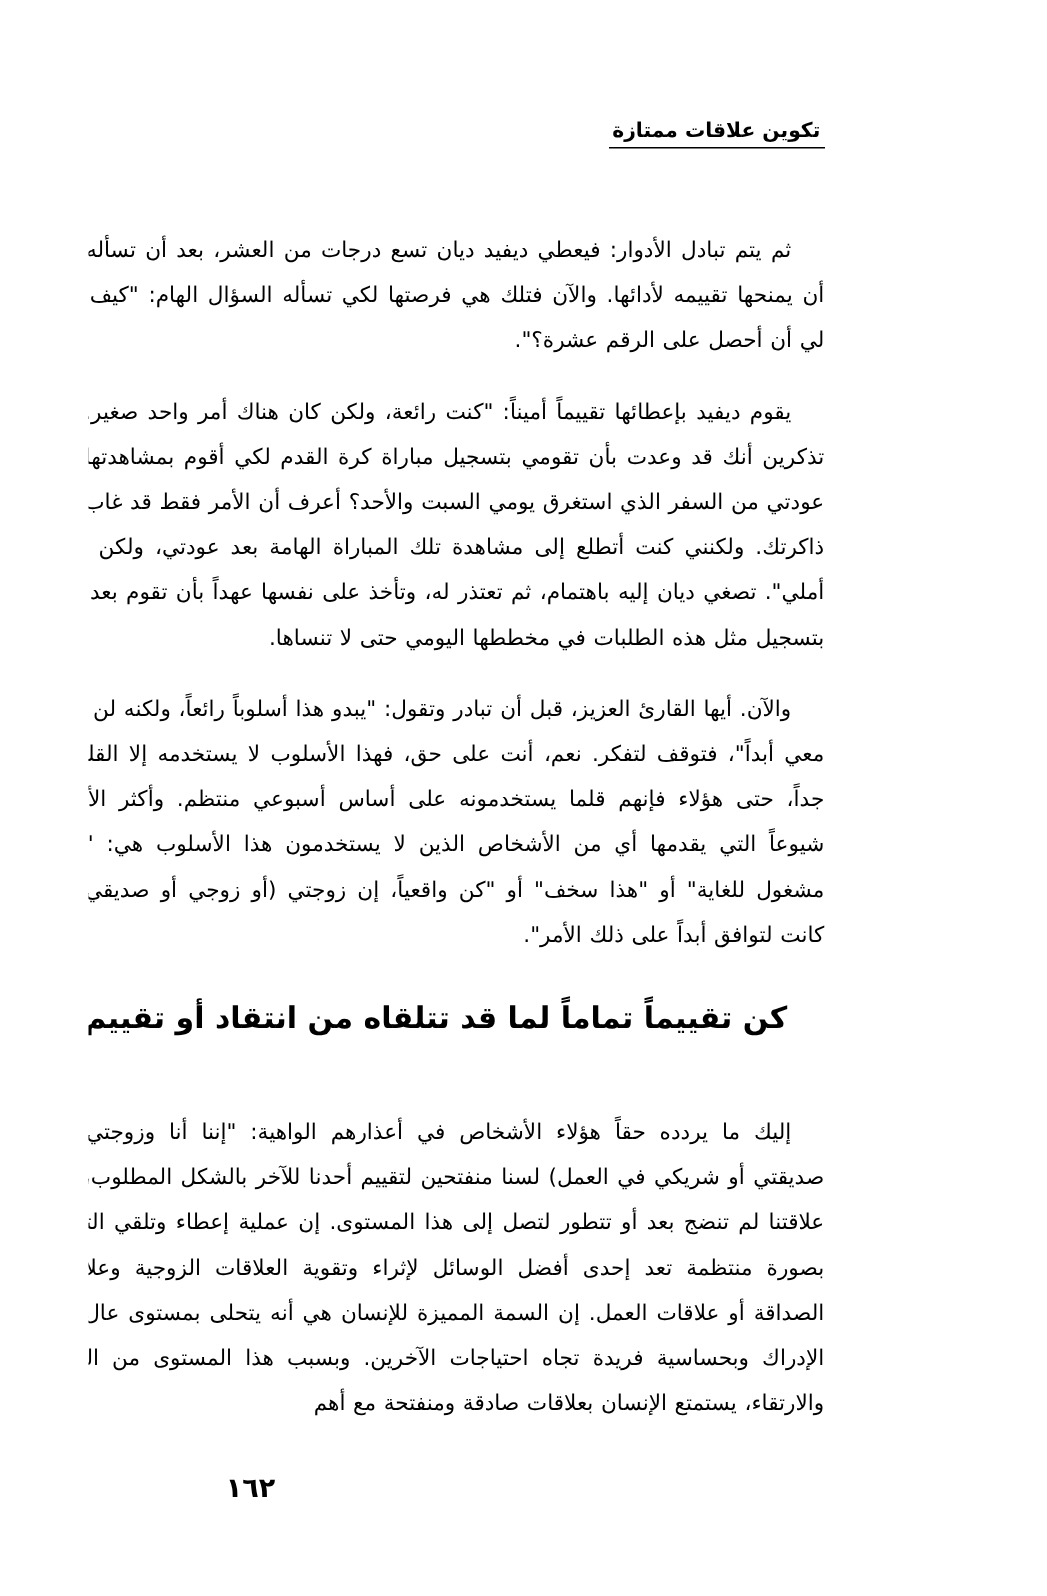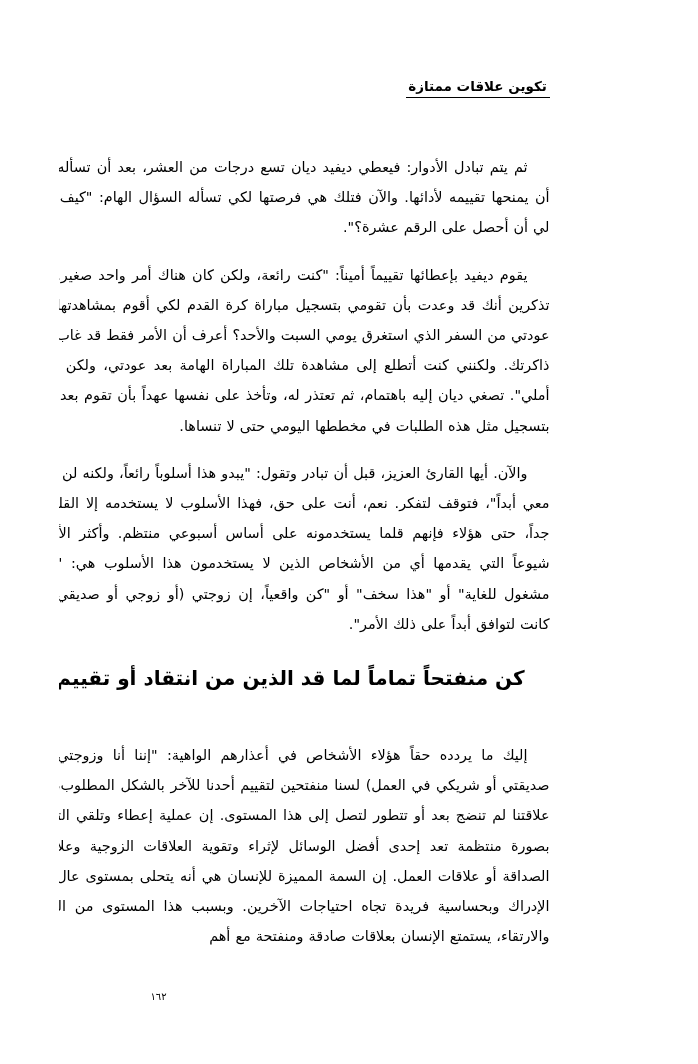--- a/index.html
+++ b/index.html
@@ -73,43 +73,44 @@
     text-align: center;
     line-height: 1.35;
     letter-spacing: -0.2px;
   }
 
   
   .folio {
     position: absolute;
     bottom: 62px;
     left: 92px;
-    font-size: 10px;
+    font-size: 18px;
     line-height: 1;
     direction: rtl;
+    font-weight: bold;
   }
 </style>
 </head>
 <body>
 
 <div class="page">
 
   <div class="running-header">
     <span class="running-header-text">تكوين علاقات ممتازة</span>
   </div>
 
   <div class="content">
 
     <p class="body-par">ثم يتم تبادل الأدوار: فيعطي ديفيد ديان تسع درجات من العشر، بعد أن تسأله هي أن يمنحها تقييمه لأدائها. والآن فتلك هي فرصتها لكي تسأله السؤال الهام: "كيف كان لي أن أحصل على الرقم عشرة؟".</p>
 
     <p class="body-par">يقوم ديفيد بإعطائها تقييماً أميناً: "كنت رائعة، ولكن كان هناك أمر واحد صغير. هل تذكرين أنك قد وعدت بأن تقومي بتسجيل مباراة كرة القدم لكي أقوم بمشاهدتها بعد عودتي من السفر الذي استغرق يومي السبت والأحد؟ أعرف أن الأمر فقط قد غاب عن ذاكرتك. ولكنني كنت أتطلع إلى مشاهدة تلك المباراة الهامة بعد عودتي، ولكن خاب أملي". تصغي ديان إليه باهتمام، ثم تعتذر له، وتأخذ على نفسها عهداً بأن تقوم بعد ذلك بتسجيل مثل هذه الطلبات في مخططها اليومي حتى لا تنساها.</p>
 
     <p class="body-par">والآن. أيها القارئ العزيز، قبل أن تبادر وتقول: "يبدو هذا أسلوباً رائعاً، ولكنه لن يفلح معي أبداً"، فتوقف لتفكر. نعم، أنت على حق، فهذا الأسلوب لا يستخدمه إلا القليلون جداً، حتى هؤلاء فإنهم قلما يستخدمونه على أساس أسبوعي منتظم. وأكثر الأعذار شيوعاً التي يقدمها أي من الأشخاص الذين لا يستخدمون هذا الأسلوب هي: "إنني مشغول للغاية" أو "هذا سخف" أو "كن واقعياً، إن زوجتي (أو زوجي أو صديقي) ما كانت لتوافق أبداً على ذلك الأمر".</p>
 
-    <h2 class="section-heading">كن منفتحاً تماماً لما قد الذين من انتقاد أو تقييم</h2>
+    <h2 class="section-heading">كن تقييماً تماماً لما قد تتلقاه من انتقاد أو تقييم</h2>
 
     <p class="body-par">إليك ما يردده حقاً هؤلاء الأشخاص في أعذارهم الواهية: "إننا أنا وزوجتي (أو صديقتي أو شريكي في العمل) لسنا منفتحين لتقييم أحدنا للآخر بالشكل المطلوب، لأن علاقتنا لم تنضج بعد أو تتطور لتصل إلى هذا المستوى. إن عملية إعطاء وتلقي التقييم بصورة منتظمة تعد إحدى أفضل الوسائل لإثراء وتقوية العلاقات الزوجية وعلاقات الصداقة أو علاقات العمل. إن السمة المميزة للإنسان هي أنه يتحلى بمستوى عال من الإدراك وبحساسية فريدة تجاه احتياجات الآخرين. وبسبب هذا المستوى من النضج والارتقاء، يستمتع الإنسان بعلاقات صادقة ومنفتحة مع أهم</p>
 
   </div>
 
   <div class="folio">١٦٢</div>
 
 </div>
 
 </body></html>

